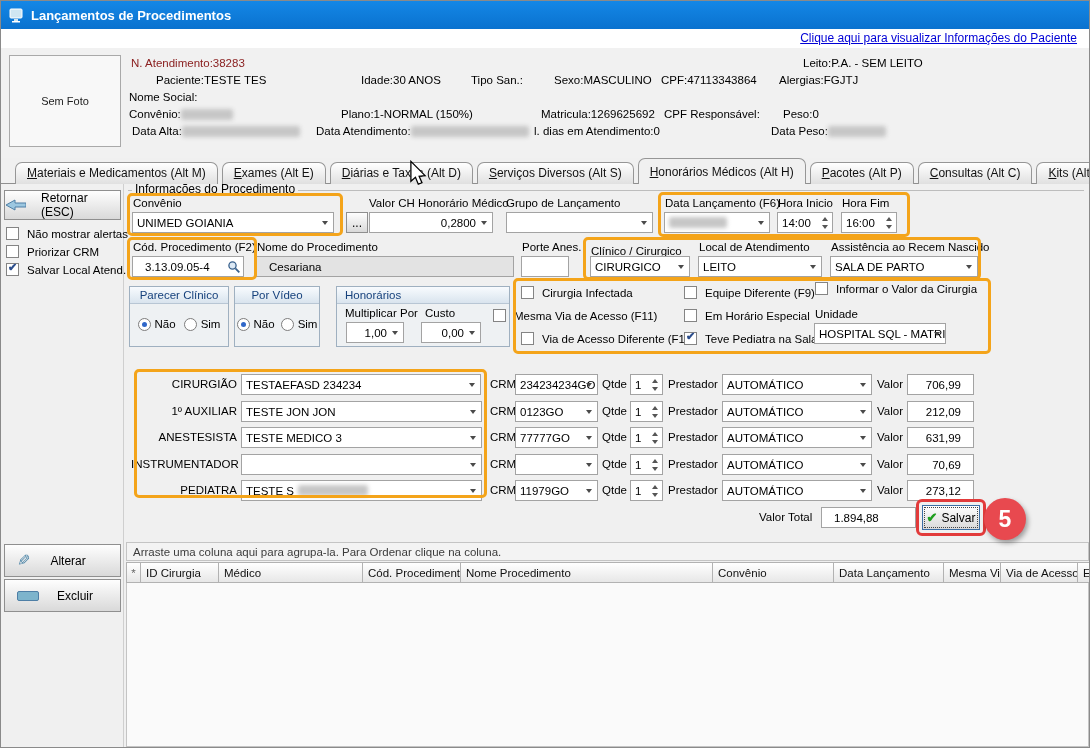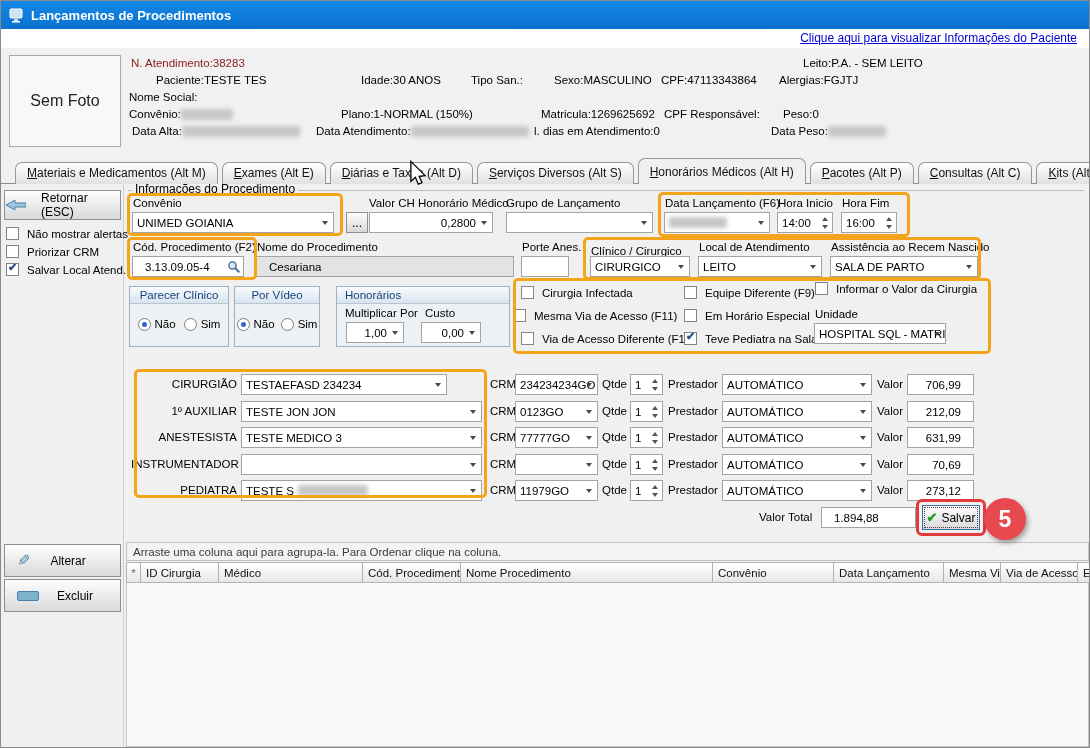--- a/index.html
+++ b/index.html
@@ -3,21 +3,21 @@
 <meta charset="utf-8">
 <style>
   html,body{margin:0;padding:0;background:#555;}
   *{box-sizing:border-box;font-family:"Liberation Sans",sans-serif;}
   .win{position:relative;width:1090px;height:748px;background:#f0f0f0;overflow:hidden;border:1px solid #8a8a8a;margin:0 auto;}
   .titlebar{position:absolute;left:0;top:0;width:1090px;height:28px;background:linear-gradient(#1487e6,#0a72cf);display:flex;align-items:center;gap:7px;padding-left:7px;}
   .titlebar .t{color:#fff;font-size:13px;font-weight:bold;}
   .linkbar{position:absolute;left:0;top:28px;width:1090px;height:19px;background:#ffffff;}
   .plink{position:absolute;right:12px;top:30px;font-size:12px;color:#0000d6;text-decoration:underline;white-space:nowrap;cursor:pointer;}
   .ppanel{position:absolute;left:0;top:47px;width:1090px;height:110px;background:#f1f1f1;}
-  .photo{position:absolute;left:8px;top:54px;width:112px;height:92px;background:#f8f8f8;border:1px solid #a9a9a9;display:flex;align-items:center;justify-content:center;font-size:16px;color:#222;}
+  .photo{position:absolute;left:8px;top:54px;width:112px;height:92px;background:#f8f8f8;border:1px solid #a9a9a9;display:flex;align-items:center;justify-content:center;font-size:11px;color:#222;}
   .lbl{position:absolute;font-size:11.5px;color:#000;white-space:nowrap;display:flex;align-items:center;}
   .maroon{color:#8b2121;}
   .blur{display:inline-block;height:11px;background:#c6c6c6;filter:blur(2px);border-radius:2px;}
   
   .tabs{position:absolute;left:14px;top:157px;height:26px;display:flex;align-items:flex-end;z-index:3;}
   .tab{height:22px;padding:3px 11px 2px 11px;margin-right:4px;font-size:12px;color:#111;background:linear-gradient(#ffffff,#e0e0e0);border:1px solid #969696;border-bottom:none;border-radius:7px 7px 0 0;white-space:nowrap;cursor:pointer;}
   .tab.active{height:26px;padding-top:6px;background:#f0f0f0;z-index:4;}
   .tabline{position:absolute;left:0;top:182px;width:1090px;height:0;border-top:1px solid #8f8f8f;z-index:2;}
   
   .sidebar-sep{position:absolute;left:122px;top:183px;width:0;height:565px;border-left:1px solid #cfcfcf;}
@@ -308,21 +308,21 @@
   <div class="combo rnum" style="left:420px;top:321px;width:60px;">
       <span>0,00</span>
       <span class="dd"></span>
     </div>
 
   <div class="orange" style="left:512px;top:277px;width:478px;height:76px;"></div>
   <div class="cbrow" style="left:520px;top:285px;">
       <span class="cb"></span>
       <span>Cirurgia Infectada</span>
     </div>
-  <div class="cbrow" style="left:512px;top:308px;">
+  <div class="cbrow" style="left:492px;top:308px;">
       <span class="cb"></span>
       <span>Mesma Via de Acesso (F11)</span>
     </div>
   <div class="cbrow" style="left:520px;top:331px;">
       <span class="cb"></span>
       <span>Via de Acesso Diferente (F12)</span>
     </div>
   <div class="cbrow" style="left:683px;top:285px;">
       <span class="cb"></span>
       <span>Equipe Diferente (F9)</span>
@@ -343,21 +343,21 @@
     </div>
   <span class="flabel" style="left:814px;top:307px;">Unidade</span>
   <div class="combo" style="left:813px;top:322px;width:132px;">
       <span>HOSPITAL SQL - MATRIZ</span>
       <span class="dd"></span>
     </div>
 
   <div class="orange" style="left:133px;top:368px;width:353px;height:129px;"></div>
 
   <span class="flabel" style="left:130px;top:377px;width:106px;text-align:right;">CIRURGIÃO</span>
-  <div class="combo" style="left:240px;top:373px;width:206px;">
+  <div class="combo" style="left:240px;top:373px;width:240px;">
       <span>TESTAEFASD 234234</span>
       <span class="dd"></span>
     </div>
   <span class="flabel" style="left:489px;top:377px;">CRM</span>
   <div class="combo" style="left:514px;top:373px;width:83px;">
       <span>234234234GO</span>
       <span class="dd"></span>
     </div>
   <span class="flabel" style="left:601px;top:377px;">Qtde</span>
   <div class="spin" style="left:629px;top:373px;width:33px;">

